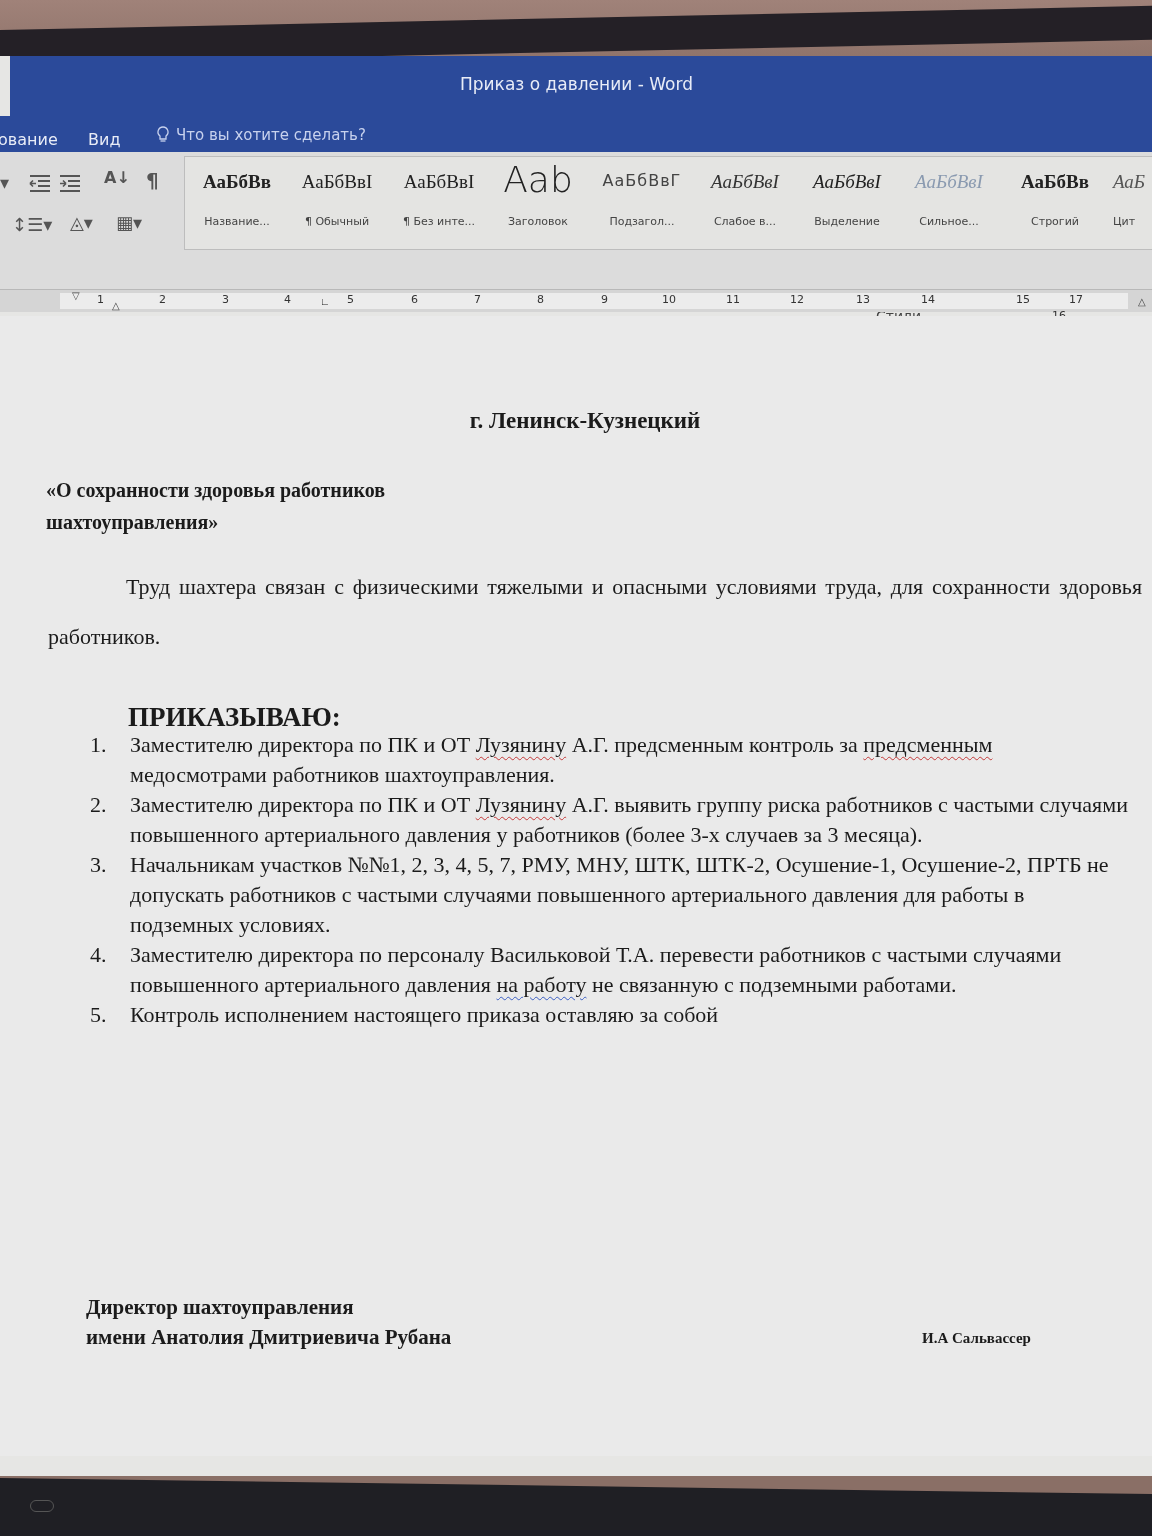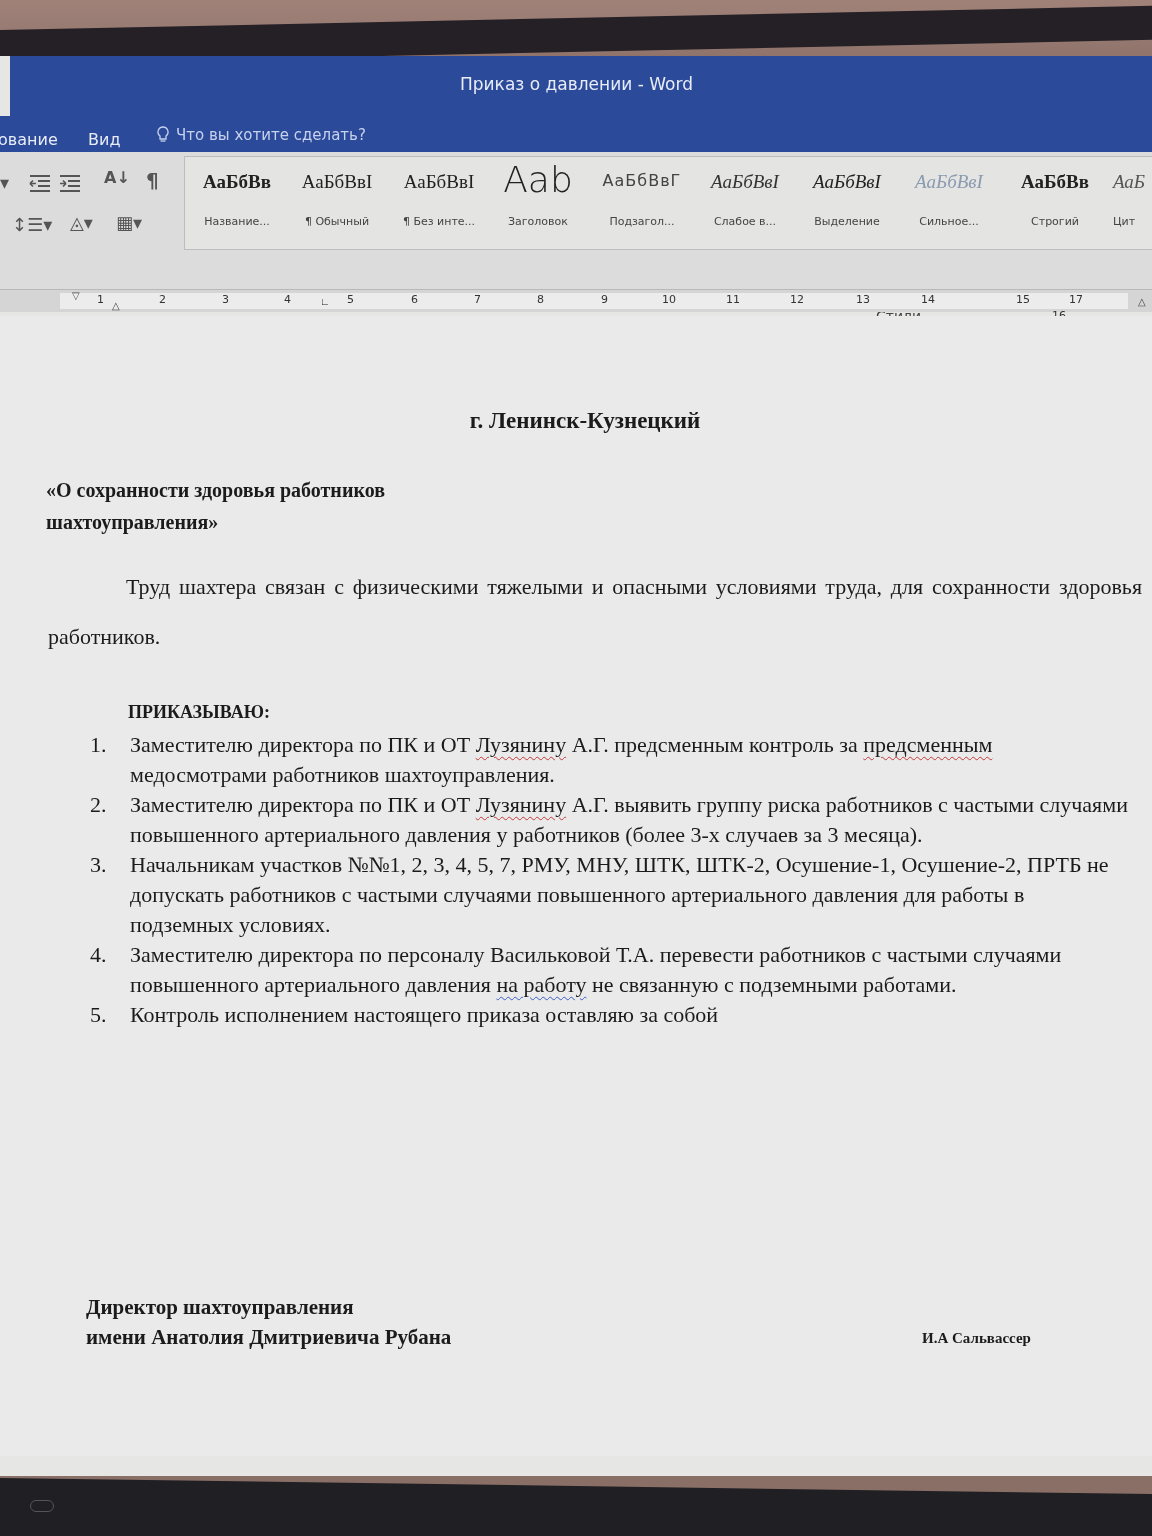--- a/index.html
+++ b/index.html
@@ -48,21 +48,21 @@
     .ruler-inner { position: absolute; left: 60px; right: 24px; top: 3px; height: 16px; background: #ececec; }
     .ruler-num { position: absolute; top: 3px; font-size: 11px; color: #333; font-family: "DejaVu Sans", sans-serif; }
 
     
     .page { position: absolute; left: 0; top: 260px; width: 1152px; height: 1140px;
       background: #eaeaea; font-family: "Liberation Serif", serif; color: #1b1b1b; }
     .city { position: absolute; left: 0; width: 1170px; top: 92px; text-align: center; font-weight: bold; font-size: 23px; }
     .subject { position: absolute; left: 46px; top: 158px; font-weight: bold; font-size: 20px; line-height: 32px; }
     .intro { position: absolute; left: 48px; top: 246px; width: 1094px; font-size: 22px; line-height: 50px;
       text-align: justify; text-indent: 78px; }
-    .order-head { position: absolute; left: 128px; top: 386px; font-weight: bold; font-size: 18px; }
+    .order-head { position: absolute; left: 128px; top: 386px; font-weight: bold; font-size: 27px; }
     .order-list { position: absolute; left: 90px; top: 414px; width: 1040px; font-size: 22px; line-height: 30px; }
     .order-item { position: relative; padding-left: 40px; }
     .order-num { position: absolute; left: 0; top: 0; }
     .squiggle { text-decoration: underline wavy #c43a3a; text-decoration-thickness: 1px; text-underline-offset: 4px; }
     .squiggle-blue { text-decoration: underline wavy #3a5ec4; text-decoration-thickness: 1px; text-underline-offset: 4px; }
 
     .sign-left { position: absolute; left: 86px; top: 976px; font-weight: bold; font-size: 21px; line-height: 30px; }
     .sign-right { position: absolute; left: 922px; top: 1014px; font-weight: bold; font-size: 15px; }
 
     

